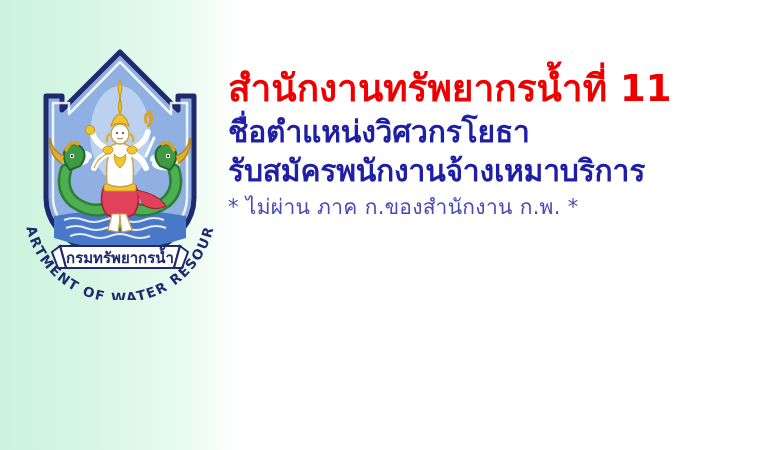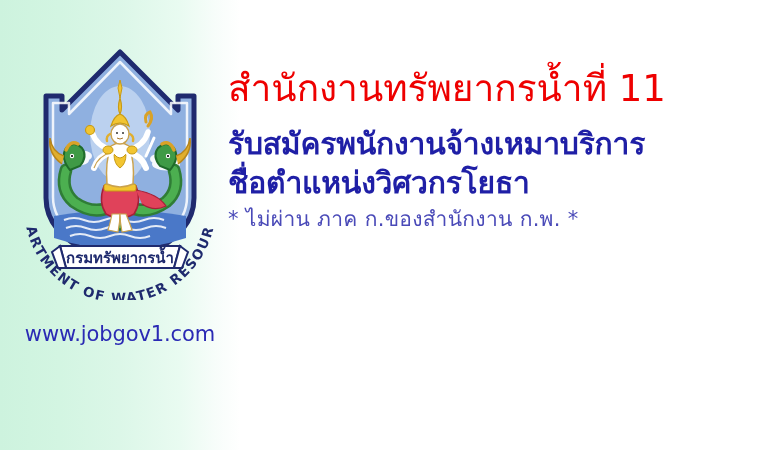--- a/index.html
+++ b/index.html
@@ -54,25 +54,25 @@
     left: 228px;
     top: 70px;
     width: 540px;
   }
   .line {
     white-space: nowrap;
     font-family: "DejaVu Sans", sans-serif;
   }
   .l-title {
     font-size: 37px;
-    font-weight: normal;
+    font-weight: bold;
     color: #ee0000;
     letter-spacing: 0px;
     line-height: 1.02;
-    margin-bottom: 16px;
+    margin-bottom: 4px;
   }
   .l-sub {
     font-size: 30px;
     font-weight: bold;
     color: #1f1fa6;
     line-height: 1.30;
     letter-spacing: -0.2px;
   }
   .l-note {
     font-size: 21px;
@@ -206,22 +206,21 @@
         <path d="M172,208 L180,214 L174,230 L166,230 Z" fill="#ffffff" stroke="#1f2a6e" stroke-width="2"></path>
         <text x="112" y="225" text-anchor="middle" font-family="'DejaVu Sans', sans-serif" font-size="15" font-weight="bold" fill="#1f2a6e">กรมทรัพยากรน้ำ</text>
       </g>
 
       <text font-family="'DejaVu Sans', sans-serif" font-size="13.5" font-weight="bold" fill="#1f2a6e" letter-spacing="1.6">
         <textPath href="#arcEng" startOffset="50%" text-anchor="middle" id="engPath">DEPARTMENT OF WATER RESOURCES</textPath>
       </text>
     </svg>
   </div>
 
-  <div id="site-url">www.jobgov1.com</div>
 
   <div id="text-block">
     <div class="line l-title">สำนักงานทรัพยากรน้ำที่ 11</div>
+    <div class="line l-sub">ชื่อตำแหน่งวิศวกรโยธา</div>
     <div class="line l-sub">รับสมัครพนักงานจ้างเหมาบริการ</div>
-    <div class="line l-sub">ชื่อตำแหน่งวิศวกรโยธา</div>
     <div class="line l-note">* ไม่ผ่าน ภาค ก.ของสำนักงาน ก.พ. *</div>
   </div>
 
 </div>
 
 </body></html>

